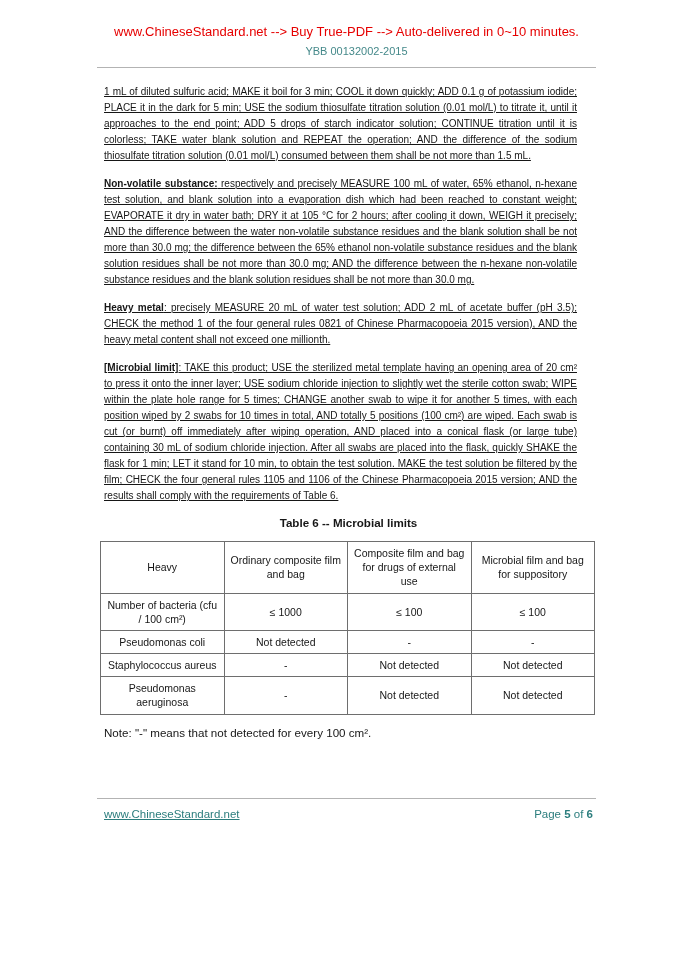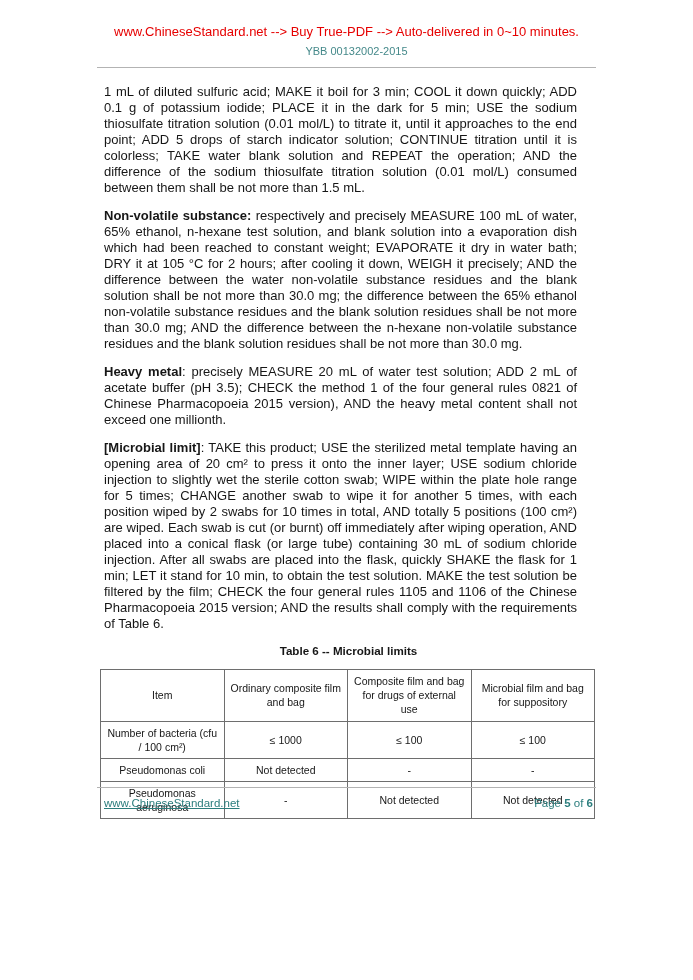--- a/index.html
+++ b/index.html
@@ -32,23 +32,24 @@
     border-top: 1px solid #b3b3b3;
     margin: 10px 97px 0 97px;
     height: 0;
   }
   .content {
     margin: 0 100px 0 104px;
     padding-top: 16px;
   }
   .para {
     margin: 0 16px 12px 0;
-    font-size: 13px;
+    font-size: 10px;
     line-height: 16px;
     text-align: justify;
+    text-decoration: underline;
   }
   .para b { font-weight: bold; }
   .table-title {
     text-align: center;
     font-weight: bold;
     font-size: 11.6px;
     margin: 4px 0 12px 0;
   }
   table.limits {
     width: 100%;
@@ -67,21 +68,21 @@
     width: 25%;
   }
   .note {
     font-size: 11.6px;
     margin: 11px 0 0 0;
     text-align: left;
   }
   .footer {
     position: absolute;
     left: 0; right: 0;
-    bottom: 11px;
+    bottom: 0;
   }
   .footer .rule { margin: 0 97px 9px 97px; }
   .footer-row {
     display: flex;
     justify-content: space-between;
     align-items: baseline;
     margin: 0 100px 0 104px;
     font-size: 11.5px;
   }
   .footer-link {
@@ -109,38 +110,44 @@
 
     <p class="para"><b>Heavy metal</b><span>: precisely MEASURE 20 mL of water test solution; ADD 2 mL of acetate buffer (pH 3.5); CHECK the method 1 of the four general rules 0821 of Chinese Pharmacopoeia 2015 version), AND the heavy metal content shall not exceed one millionth.</span></p>
 
     <p class="para"><b>[Microbial limit]</b><span>: TAKE this product; USE the sterilized metal template having an opening area of 20 cm² to press it onto the inner layer; USE sodium chloride injection to slightly wet the sterile cotton swab; WIPE within the plate hole range for 5 times; CHANGE another swab to wipe it for another 5 times, with each position wiped by 2 swabs for 10 times in total, AND totally 5 positions (100 cm²) are wiped. Each swab is cut (or burnt) off immediately after wiping operation, AND placed into a conical flask (or large tube) containing 30 mL of sodium chloride injection. After all swabs are placed into the flask, quickly SHAKE the flask for 1 min; LET it stand for 10 min, to obtain the test solution. MAKE the test solution be filtered by the film; CHECK the four general rules 1105 and 1106 of the Chinese Pharmacopoeia 2015 version; AND the results shall comply with the requirements of Table 6.</span></p>
 
     <div class="table-title">Table 6 -- Microbial limits</div>
 
     <table class="limits">
       <thead>
         <tr>
-          <th>Item</th>
+          <th>Heavy</th>
           <th>Ordinary composite film and bag</th>
           <th>Composite film and bag for drugs of external use</th>
           <th>Microbial film and bag for suppository</th>
         </tr>
       </thead>
       <tbody>
         <tr>
           <td>Number of bacteria (cfu / 100 cm²)</td>
           <td>≤ 1000</td>
           <td>≤ 100</td>
           <td>≤ 100</td>
         </tr>
         <tr>
           <td>Pseudomonas coli</td>
           <td>Not detected</td>
           <td>-</td>
           <td>-</td>
+        </tr>
+        <tr>
+          <td>Staphylococcus aureus</td>
+          <td>-</td>
+          <td>Not detected</td>
+          <td>Not detected</td>
         </tr>
         <tr>
           <td>Pseudomonas aeruginosa</td>
           <td>-</td>
           <td>Not detected</td>
           <td>Not detected</td>
         </tr>
       </tbody>
     </table>
 

